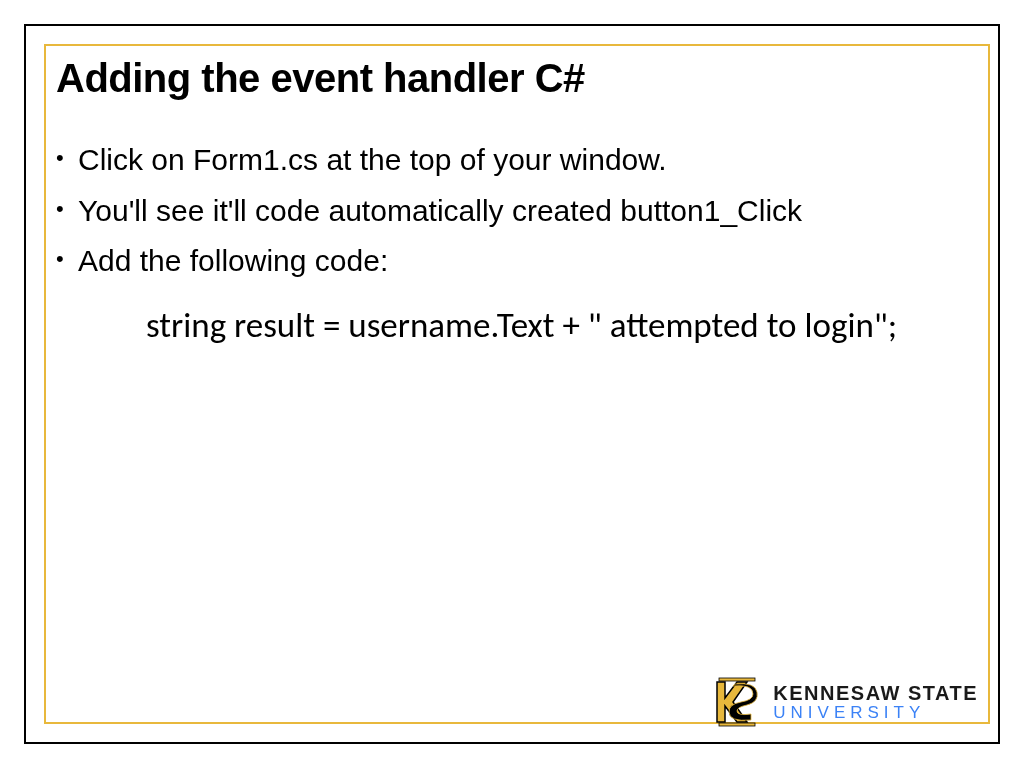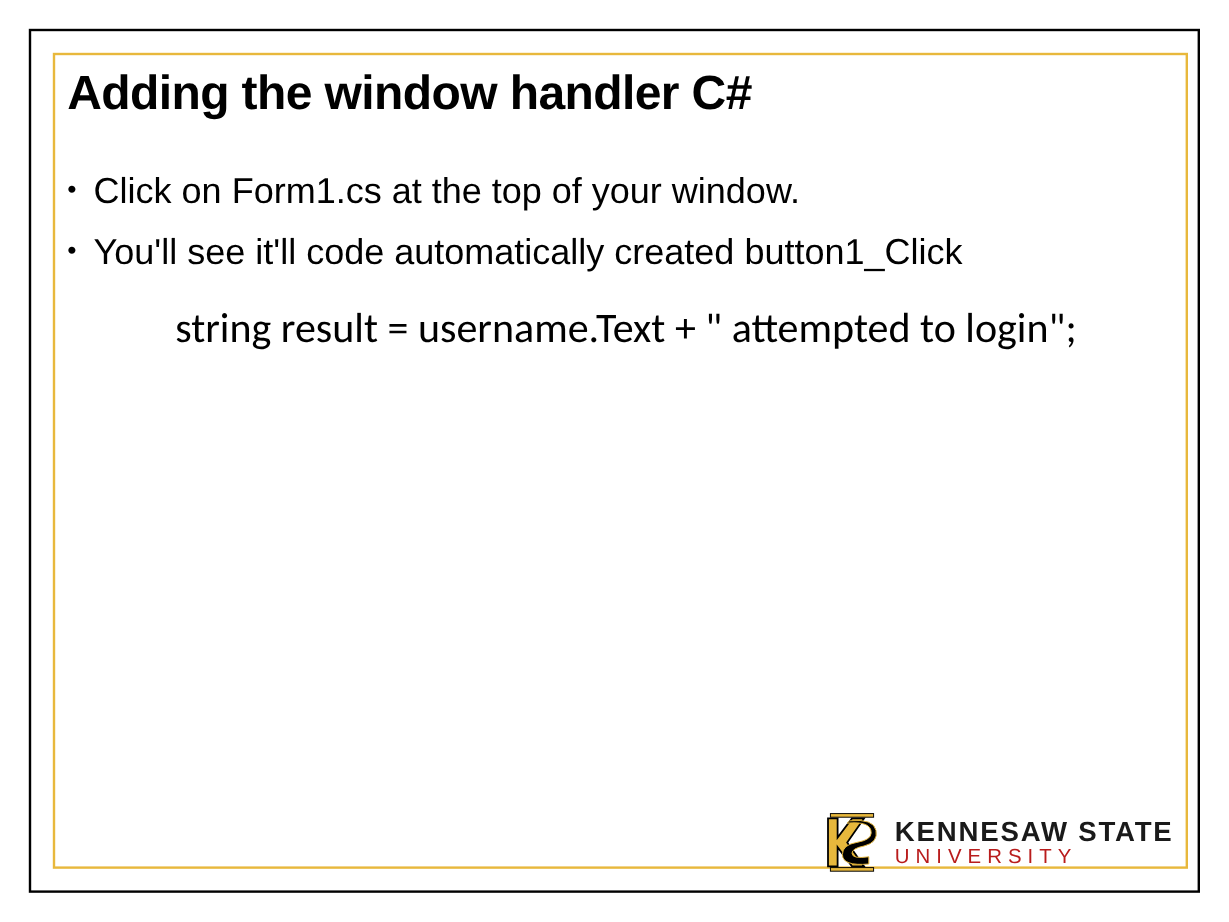--- a/index.html
+++ b/index.html
@@ -92,44 +92,45 @@
     .ks-mark svg {
       width: 100%;
       height: 100%;
     }
     .logo-text {
       display: flex;
       flex-direction: column;
       line-height: 1.05;
     }
     .logo-line1 {
-      font-size: 23px;
+      font-size: 20px;
       font-weight: bold;
       letter-spacing: 1.5px;
       color: #1a1a1a;
     }
     .logo-line2 {
       font-size: 17px;
       font-weight: 300;
       letter-spacing: 5px;
-      color: #b91c1c;
+      color: #3b82f6;
     }
   </style>
 </head>
 <body>
 
 <div class="outer-border"></div>
 <div class="inner-border"></div>
 
 <div class="content">
-  <h1 class="slide-title">Adding the window handler C#</h1>
+  <h1 class="slide-title">Adding the event handler C#</h1>
 
   <ul class="bullet-list">
     <li class="bullet-item">Click on Form1.cs at the top of your window.</li>
     <li class="bullet-item">You'll see it'll code automatically created button1_Click</li>
+    <li class="bullet-item">Add the following code:</li>
   </ul>
 
   <div class="code-block">
     <span class="code-line">string result = username.Text + " attempted to login";</span>
   </div>
 </div>
 
 <div class="logo-container">
   <div class="ks-mark">
     <svg viewBox="0 0 48 52" xmlns="http://www.w3.org/2000/svg">

